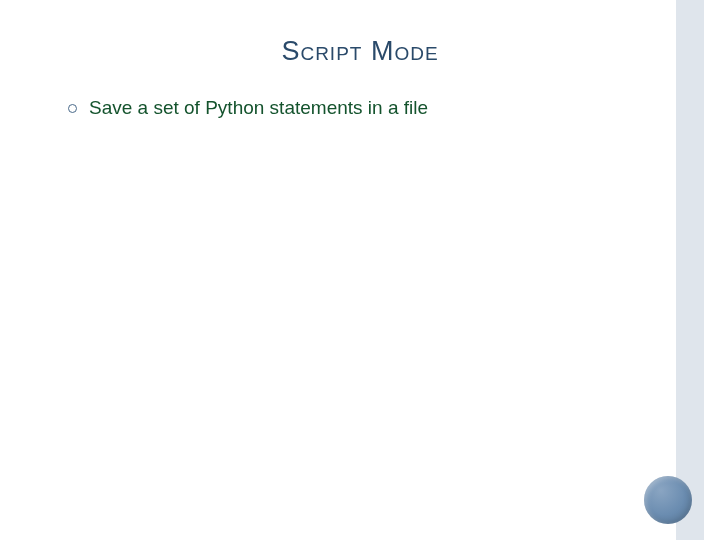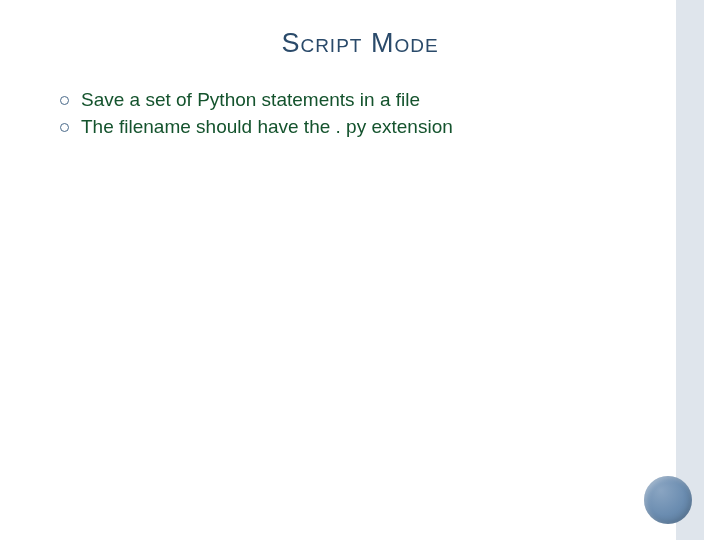--- a/index.html
+++ b/index.html
@@ -12,21 +12,21 @@
       height: 540px;
       background: #ffffff;
       font-family: Arial, Helvetica, sans-serif;
       position: relative;
       overflow: hidden;
     }
     .slide {
       width: 100%;
       height: 100%;
       position: relative;
-      padding: 0;
+      padding: 8px;
     }
     .title {
       text-align: center;
       font-size: 27px;
       color: #2a4a6a;
       font-variant: small-caps;
       letter-spacing: 1px;
       padding-top: 28px;
       padding-bottom: 20px;
       font-weight: normal;
@@ -84,23 +84,19 @@
 </head>
 <body>
 
 <div class="slide">
   <h1 class="title">Script Mode</h1>
   <div class="bullets">
     <div class="bullet-item">
       <span class="bullet-icon"></span>
       <span class="bullet-text">Save a set of Python statements in a file</span>
     </div>
-    <div class="bullet-item">
-      <span class="bullet-icon"></span>
-      <span class="bullet-text">The filename should have the . py extension</span>
-    </div>
   </div>
   <div class="right-rail">
     <div class="rail-left"></div>
     <div class="rail-right"></div>
   </div>
   <div class="circle-accent"></div>
 </div>
 
 </body></html>

